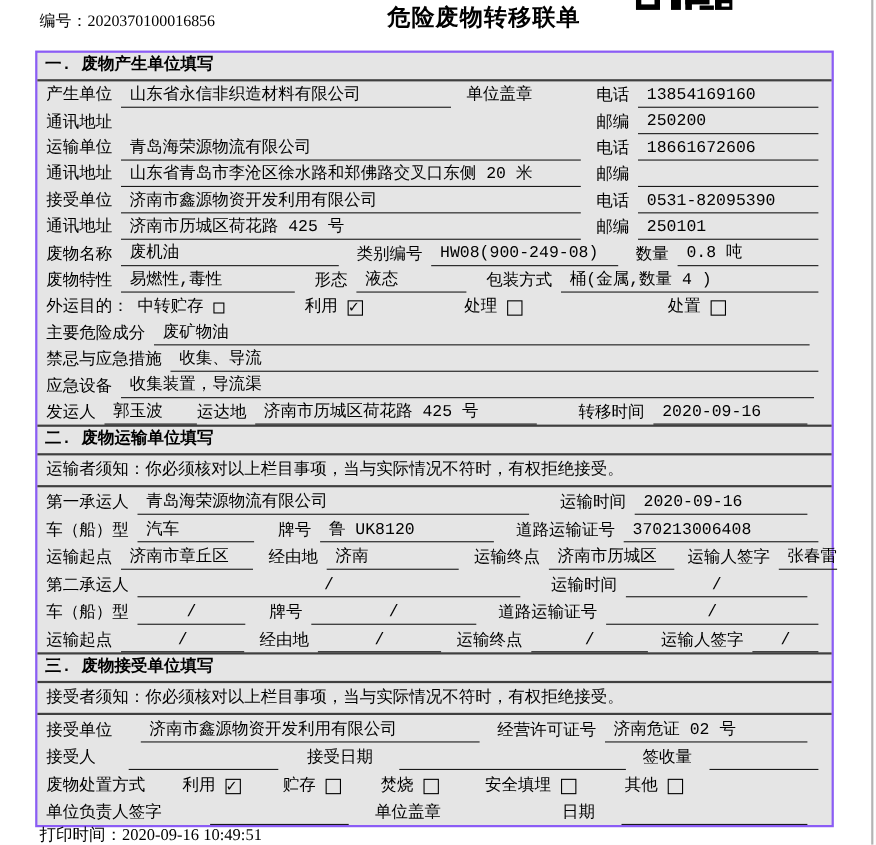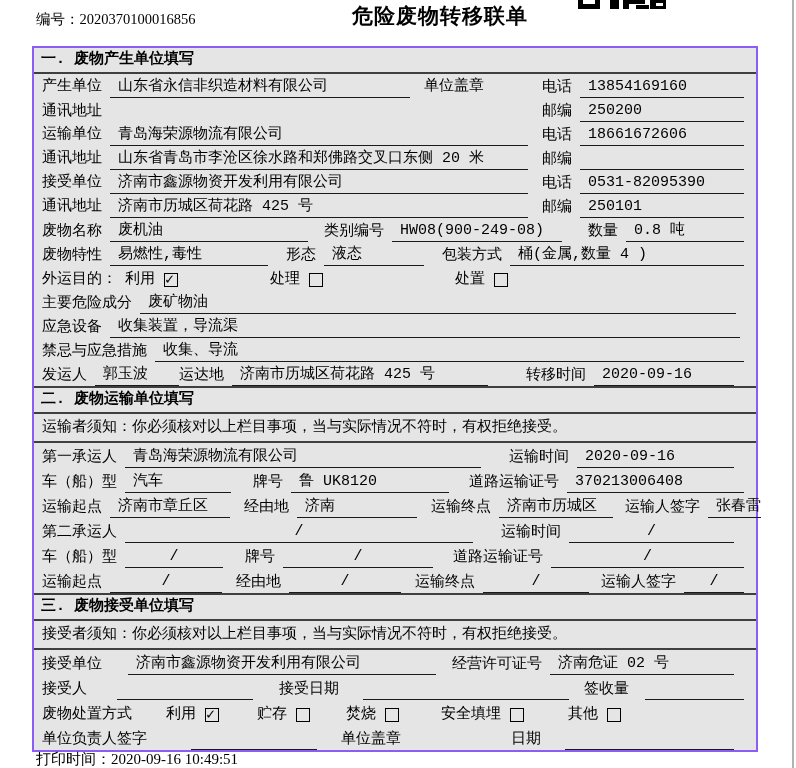--- a/index.html
+++ b/index.html
@@ -106,62 +106,66 @@
     </div>
     <span class="lbl">邮编</span>
     <span class="val grow">250101</span>
   </div>
 
   <div class="row">
     <span class="lbl">废物名称</span>
     <span class="val" style="width:190px">废机油</span>
     <span class="lbl" style="margin-left:16px">类别编号</span>
     <span class="val" style="width:162px">HW08(900-249-08)</span>
-    <span class="lbl" style="margin-left:26px">数量</span>
+    <span class="lbl" style="margin-left:16px">数量</span>
     <span class="val grow">0.8 吨</span>
   </div>
 
   <div class="row">
     <span class="lbl">废物特性</span>
     <span class="val" style="width:150px">易燃性,毒性</span>
     <span class="lbl" style="margin-left:18px">形态</span>
     <span class="val" style="width:92px">液态</span>
     <span class="lbl" style="margin-left:18px">包装方式</span>
     <span class="val grow">桶(金属,数量  4 )</span>
   </div>
 
   <div class="row">
     <span class="lbl">外运目的：</span>
+    <span class="opt" style="width:152px">
+      <span>中转贮存</span>
+      <span class="cb sm"></span>
+    </span>
     <span class="opt" style="width:145px">
       <span>利用</span>
       <span class="cb checked"></span>
     </span>
     <span class="opt" style="width:185px">
       <span>处理</span>
       <span class="cb"></span>
     </span>
     <span class="opt">
       <span>处置</span>
       <span class="cb"></span>
     </span>
   </div>
 
   <div class="row">
     <span class="lbl">主要危险成分</span>
     <span class="val grow" style="margin-right:12px">废矿物油</span>
   </div>
 
   <div class="row">
+    <span class="lbl">禁忌与应急措施</span>
+    <span class="val grow">收集、导流</span>
+  </div>
+
+  <div class="row">
     <span class="lbl">应急设备</span>
     <span class="val grow" style="margin-right:8px">收集装置，导流渠</span>
-  </div>
-
-  <div class="row">
-    <span class="lbl">禁忌与应急措施</span>
-    <span class="val grow">收集、导流</span>
   </div>
 
   <div class="row">
     <span class="lbl">发运人</span>
     <span class="val" style="width:76px">郭玉波</span>
     <span class="lbl" style="">运达地</span>
     <span class="val" style="width:248px">济南市历城区荷花路 425 号</span>
     <span class="lbl" style="margin-left:38px">转移时间</span>
     <span class="val grow" style="margin-right:14px">2020-09-16</span>
   </div>

